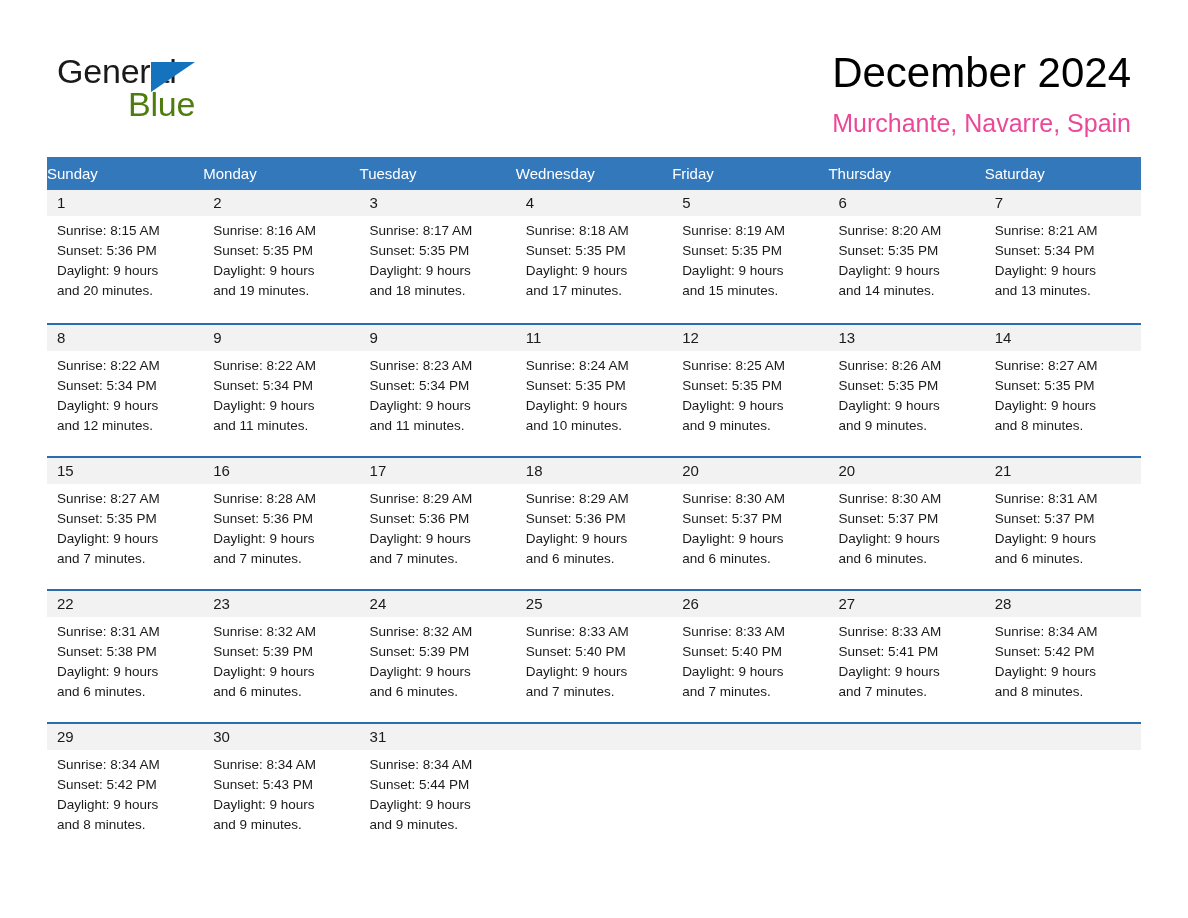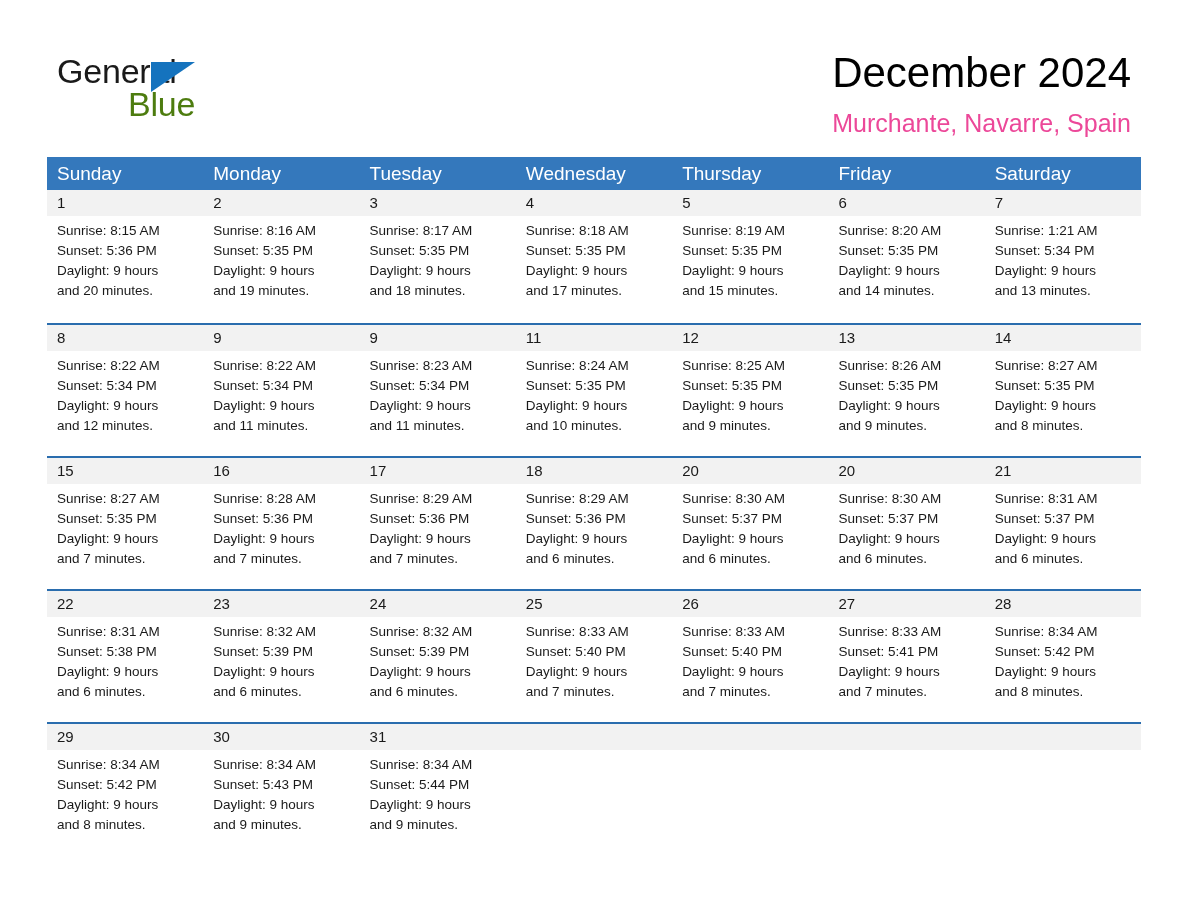--- a/index.html
+++ b/index.html
@@ -95,23 +95,22 @@
     width: 1094px;
   }
   .weekday-row {
     display: flex;
     background: #3478bc;
     height: 33px;
   }
   .weekday-cell {
     flex: 1 1 0;
     color: #ffffff;
-    font-size: 19px;
+    font-size: 15px;
     line-height: 33px;
-    padding-left: 10px;
     box-sizing: border-box;
     white-space: nowrap;
   }
 
   .week-row {
     position: relative;
     border-top: 2px solid #2a6dae;
     height: 133px;
     box-sizing: border-box;
   }
@@ -174,22 +173,22 @@
     </div>
 
   </div>
 
   <div class="calendar">
     <div class="weekday-row" id="weekday-row">
         <div class="weekday-cell">Sunday</div>
         <div class="weekday-cell">Monday</div>
         <div class="weekday-cell">Tuesday</div>
         <div class="weekday-cell">Wednesday</div>
+        <div class="weekday-cell">Friday</div>
         <div class="weekday-cell">Thursday</div>
-        <div class="weekday-cell">Friday</div>
         <div class="weekday-cell">Saturday</div>
       </div>
     <div id="calendar-body">
         <div class="week-row">
           <div class="daterow-band"></div>
           <div class="days">
             <div class="day-cell">
               <div class="day-number">1</div>
               <div class="day-lines">
                 <div class="day-line">Sunrise: 8:15 AM</div>
@@ -239,21 +238,21 @@
               <div class="day-lines">
                 <div class="day-line">Sunrise: 8:20 AM</div>
                 <div class="day-line">Sunset: 5:35 PM</div>
                 <div class="day-line">Daylight: 9 hours</div>
                 <div class="day-line">and 14 minutes.</div>
               </div>
             </div>
             <div class="day-cell">
               <div class="day-number">7</div>
               <div class="day-lines">
-                <div class="day-line">Sunrise: 1:21 AM</div>
+                <div class="day-line">Sunrise: 8:21 AM</div>
                 <div class="day-line">Sunset: 5:34 PM</div>
                 <div class="day-line">Daylight: 9 hours</div>
                 <div class="day-line">and 13 minutes.</div>
               </div>
             </div>
           </div>
         </div>
         <div class="week-row">
           <div class="daterow-band"></div>
           <div class="days">

